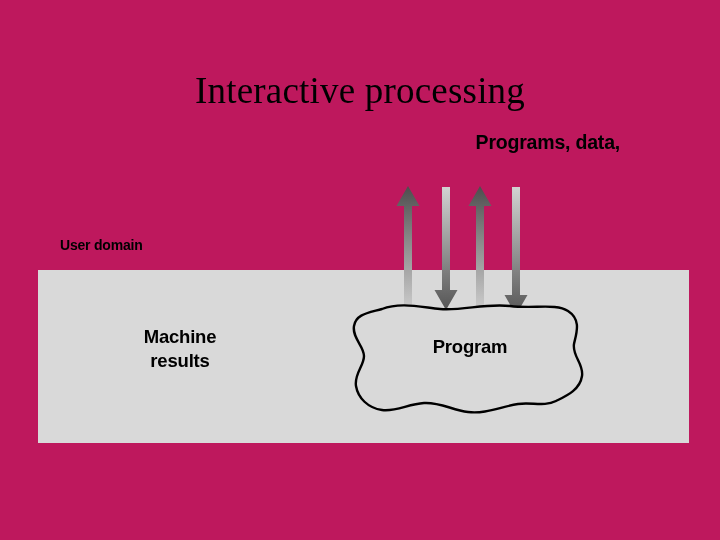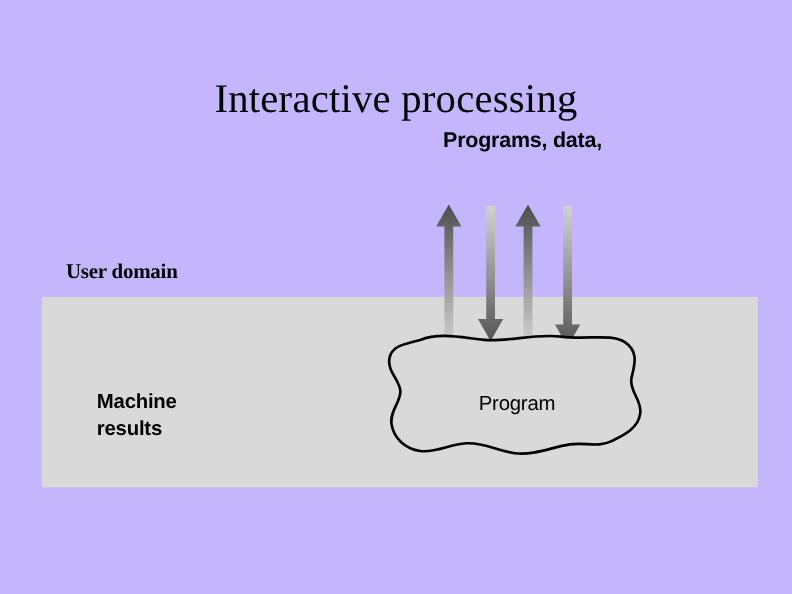--- a/index.html
+++ b/index.html
@@ -10,21 +10,21 @@
   body {
     width: 720px;
     height: 540px;
     overflow: hidden;
     font-family: "Liberation Sans", sans-serif;
   }
   #slide {
     position: relative;
     width: 720px;
     height: 540px;
-    background: #c4b5fd;
+    background: #be185d;
   }
   #slide-title {
     position: absolute;
     left: 0;
     top: 72px;
     width: 720px;
     text-align: center;
     font-family: "Liberation Serif", serif;
     font-size: 37px;
     font-weight: 400;
@@ -47,56 +47,54 @@
     height: 540px;
   }
   .fig-label {
     position: absolute;
     color: #000000;
     font-family: "Liberation Sans", sans-serif;
     white-space: pre;
   }
   #label-flow {
     left: 330px;
-    top: 116px;
+    top: 130px;
     width: 290px;
-    text-align: center;
+    text-align: right;
     font-size: 19.5px;
     font-weight: bold;
     line-height: 1.28;
     letter-spacing: -0.2px;
   }
   #label-user-domain {
     left: 60px;
     top: 237px;
-    font-size: 19px;
+    font-size: 14px;
     font-weight: bold;
     letter-spacing: -0.2px;
-    font-family: Liberation Serif, serif;
   }
   #label-machine-domain {
     left: 88px;
     top: 325px;
     width: 184px;
+    text-align: center;
     font-size: 18.5px;
     font-weight: bold;
     line-height: 1.3;
     letter-spacing: -0.2px;
-    margin-top: 28px;
   }
   #label-program-execution {
     left: 388px;
     top: 336px;
     width: 164px;
     text-align: center;
     font-size: 18.5px;
-    font-weight: normal;
+    font-weight: bold;
     line-height: 1.24;
     letter-spacing: -0.2px;
-    margin-top: 20px;
   }
 </style>
 </head>
 <body>
 
 <div id="slide">
 
   <div id="slide-title">Interactive processing</div>
 
   <div id="figure">

